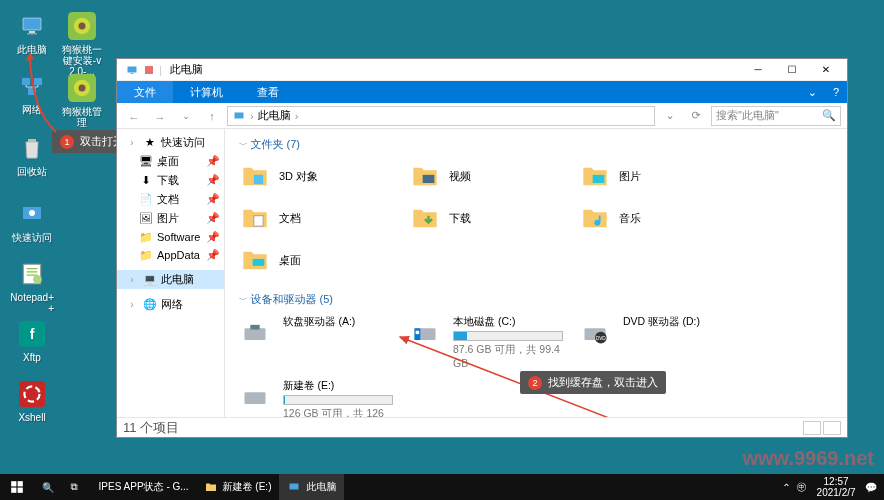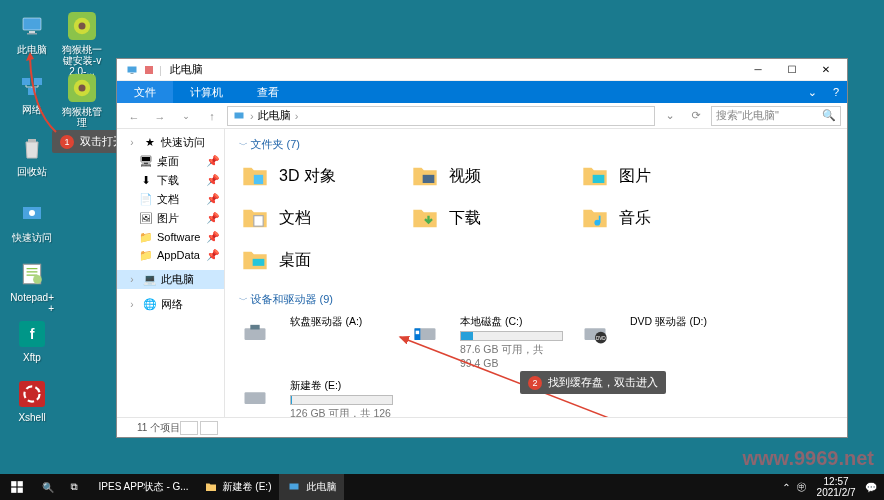--- a/index.html
+++ b/index.html
@@ -38,31 +38,31 @@
 .side-item { display: flex; align-items: center; padding: 2px 4px 2px 8px; gap: 4px; cursor: pointer; }
 .side-item.indent { padding-left: 22px; }
 .side-item .si { width: 14px; text-align: center; color: #999; font-size: 10px; }
 .side-item .ic { width: 14px; height: 14px; display: flex; align-items: center; justify-content: center; }
 .side-item.sel { background: #cce8ff; }
 
 .content { flex: 1; padding: 6px 10px; overflow: auto; position: relative; }
 .group-hdr { color: #26a; font-size: 11px; padding: 2px 0 6px 4px; cursor: pointer; }
 .group-hdr::before { content: "﹀ "; font-size: 9px; }
 .items-grid { display: flex; flex-wrap: wrap; gap: 6px 10px; margin-bottom: 12px; }
-.folder-item { width: 160px; display: flex; align-items: center; gap: 6px; font-size: 16px; padding: 2px; cursor: pointer; }
+.folder-item { width: 160px; display: flex; align-items: center; gap: 6px; font-size: 11px; padding: 2px; cursor: pointer; }
 .folder-item .fic { width: 36px; height: 32px; display: flex; align-items: center; justify-content: center; }
-.drive-item { width: 160px; display: flex; gap: 17px; padding: 2px; cursor: pointer; }
+.drive-item { width: 160px; display: flex; gap: 10px; padding: 2px; cursor: pointer; }
 .drive-item .dic { width: 36px; height: 36px; display: flex; align-items: center; justify-content: center; }
 .drive-item .dinfo { flex: 1; font-size: 10.5px; }
 .drive-item .dname { margin-bottom: 2px; }
 .drive-item .dbar { width: 100%; height: 10px; border: 1px solid #bcbcbc; background: #eee; margin-bottom: 2px; }
 .drive-item .dbar .fill { height: 100%; background: #26a0da; }
 .drive-item .dsub { color: #777; }
 
-.statusbar { height: 20px; border-top: 1px solid #e5e5e5; display: flex; align-items: center; padding: 0 20px; font-size: 10px; color: #555; }
+.statusbar { height: 20px; border-top: 1px solid #e5e5e5; display: flex; align-items: center; justify-content: space-between; padding: 0 6px; font-size: 13px; color: #555; }
 .viewbtns { display: flex; gap: 2px; }
 .viewbtn { width: 18px; height: 14px; border: 1px solid #ccc; cursor: pointer; }
 
 
 .arrow-svg { position: absolute; left: 0; top: 0; width: 100%; height: 100%; pointer-events: none; }
 
 
 .watermark { position: absolute; right: 10px; bottom: 30px; color: rgba(255,80,80,0.5); font-size: 20px; font-weight: bold; }
 
 
@@ -339,21 +339,21 @@
             <div class="fic">
               <svg width="34" height="28" viewBox="0 0 24 24">
                 <path class="svg-folder" d="M2 5h7l2 2h11v13H2z"></path>
                 <rect x="10" y="11" width="10" height="6" fill="#26c6da"></rect>
               </svg>
             </div>
             <span>桌面</span>
           </div>
       </div>
 
-      <div class="group-hdr">设备和驱动器 (9)</div>
+      <div class="group-hdr">设备和驱动器 (5)</div>
       <div class="items-grid">
         <div class="drive-item">
           <div class="dic">
               <svg width="34" height="28" viewBox="0 0 24 24">
                 <rect x="3" y="8" width="18" height="10" rx="1" class="svg-drive"></rect>
                 <rect x="8" y="5" width="8" height="4" fill="#607d8b"></rect>
               </svg>
             </div>
           <div class="dinfo">
               <div class="dname">软盘驱动器 (A:)</div>

